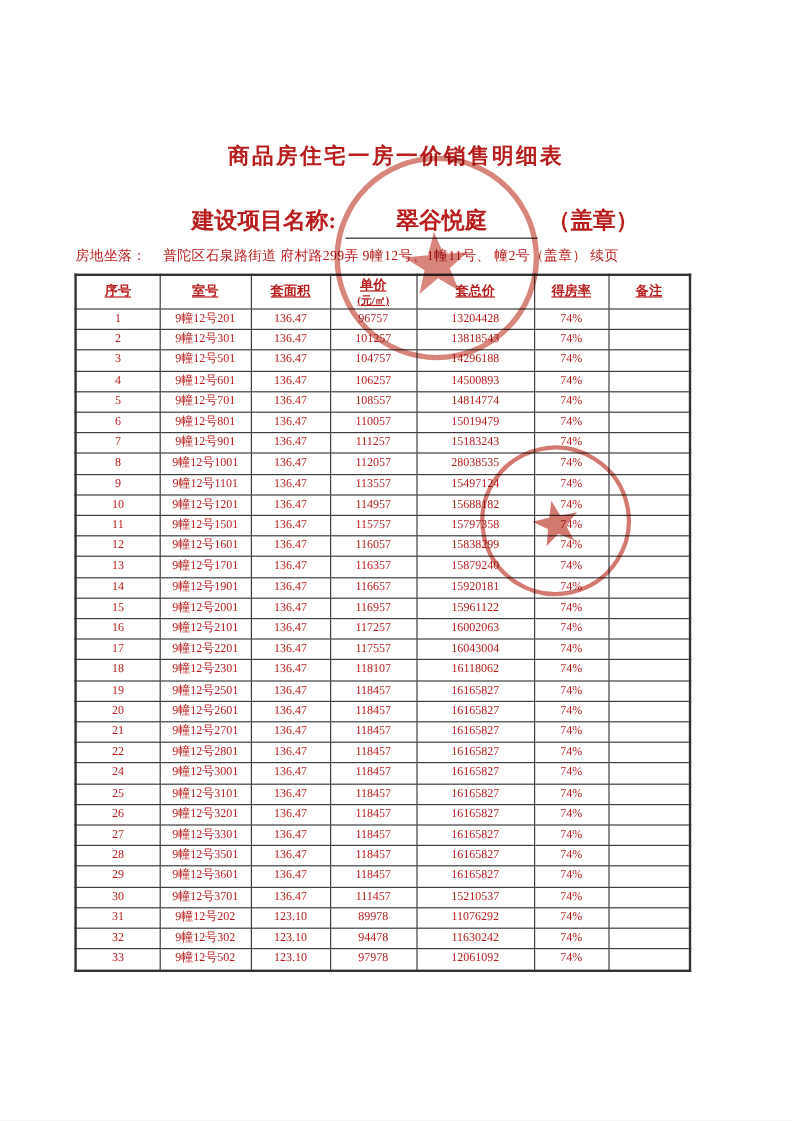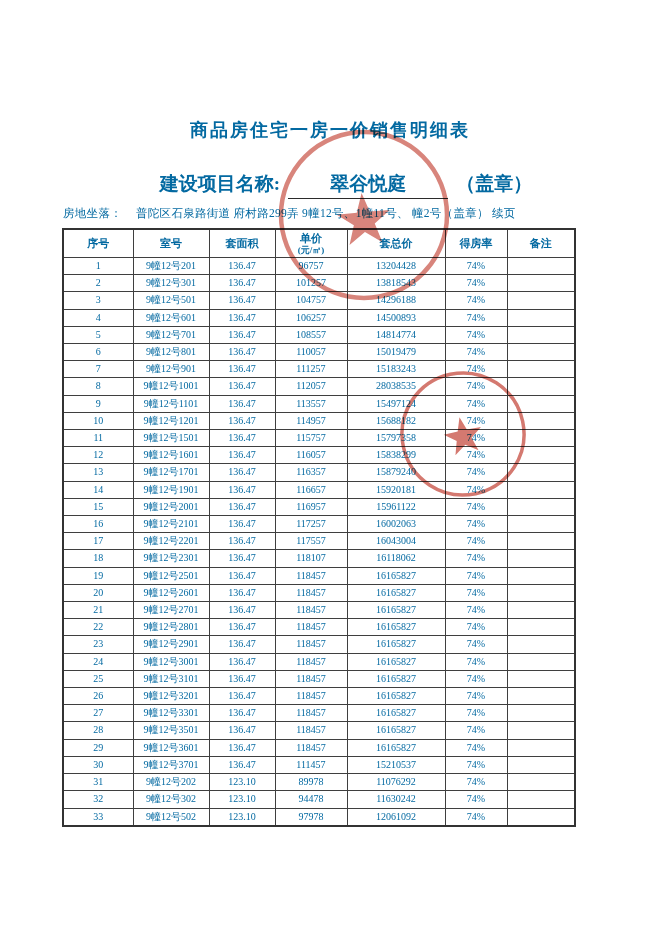--- a/index.html
+++ b/index.html
@@ -1,25 +1,25 @@
 <!DOCTYPE html>
 <html><head>
 <meta charset="utf-8">
 <style>
   html,body{margin:0;padding:0;}
   body{background:#e8e8e8;font-family:"Liberation Serif","DejaVu Serif",serif;}
-  .page{position:relative;width:660px;height:934px;background:#ffffff;margin:0 auto;overflow:hidden;color:#0369a1;}
+  .page{position:relative;width:660px;height:934px;background:#ffffff;margin:0 auto;overflow:hidden;color:#b91c1c;}
   .title{position:absolute;top:118px;left:0;width:100%;text-align:center;font-size:18px;font-weight:bold;letter-spacing:2px;}
   .project-line{position:absolute;top:171px;left:16px;width:100%;text-align:center;font-size:19px;font-weight:bold;}
   .project-name{display:inline-block;min-width:148px;text-align:center;border-bottom:1.5px solid #2b2b2b;padding:0 6px 1px 6px;margin:0 8px;}
   .location-line{position:absolute;top:206px;left:63px;font-size:11.5px;font-weight:normal;letter-spacing:.3px;}
   .location-line .loc-value{margin-left:14px;}
   table.price{position:absolute;left:62px;top:228px;width:512px;border-collapse:collapse;table-layout:fixed;border:2px solid #333;}
   table.price th,table.price td{border:1px solid #3f3f3f;text-align:center;vertical-align:middle;padding:0;overflow:hidden;white-space:nowrap;}
-  table.price th{height:27px;font-size:11px;font-weight:bold;line-height:1.15;}
+  table.price th{height:27px;font-size:11px;font-weight:bold;line-height:1.15;text-decoration:underline;}
   table.price td{height:16.2px;font-size:10px;line-height:16.2px;}
   .th-unit-sub{display:block;font-size:9px;font-weight:bold;}
   .stamp{position:absolute;mix-blend-mode:multiply;pointer-events:none;}
   .stamp svg{display:block;}
   .stamp1{left:276px;top:127px;width:176px;height:176px;opacity:.62;}
   .stamp2{left:399px;top:370px;width:128px;height:128px;opacity:.68;transform:rotate(-12deg);}
 </style>
 </head>
 <body>
 
@@ -252,29 +252,20 @@
         <tr>
           <td>22</td>
           <td>9幢12号2801</td>
           <td>136.47</td>
           <td>118457</td>
           <td>16165827</td>
           <td>74%</td>
           <td></td>
         </tr>
         <tr>
-          <td>23</td>
-          <td>9幢12号2901</td>
-          <td>136.47</td>
-          <td>118457</td>
-          <td>16165827</td>
-          <td>74%</td>
-          <td></td>
-        </tr>
-        <tr>
           <td>24</td>
           <td>9幢12号3001</td>
           <td>136.47</td>
           <td>118457</td>
           <td>16165827</td>
           <td>74%</td>
           <td></td>
         </tr>
         <tr>
           <td>25</td>

